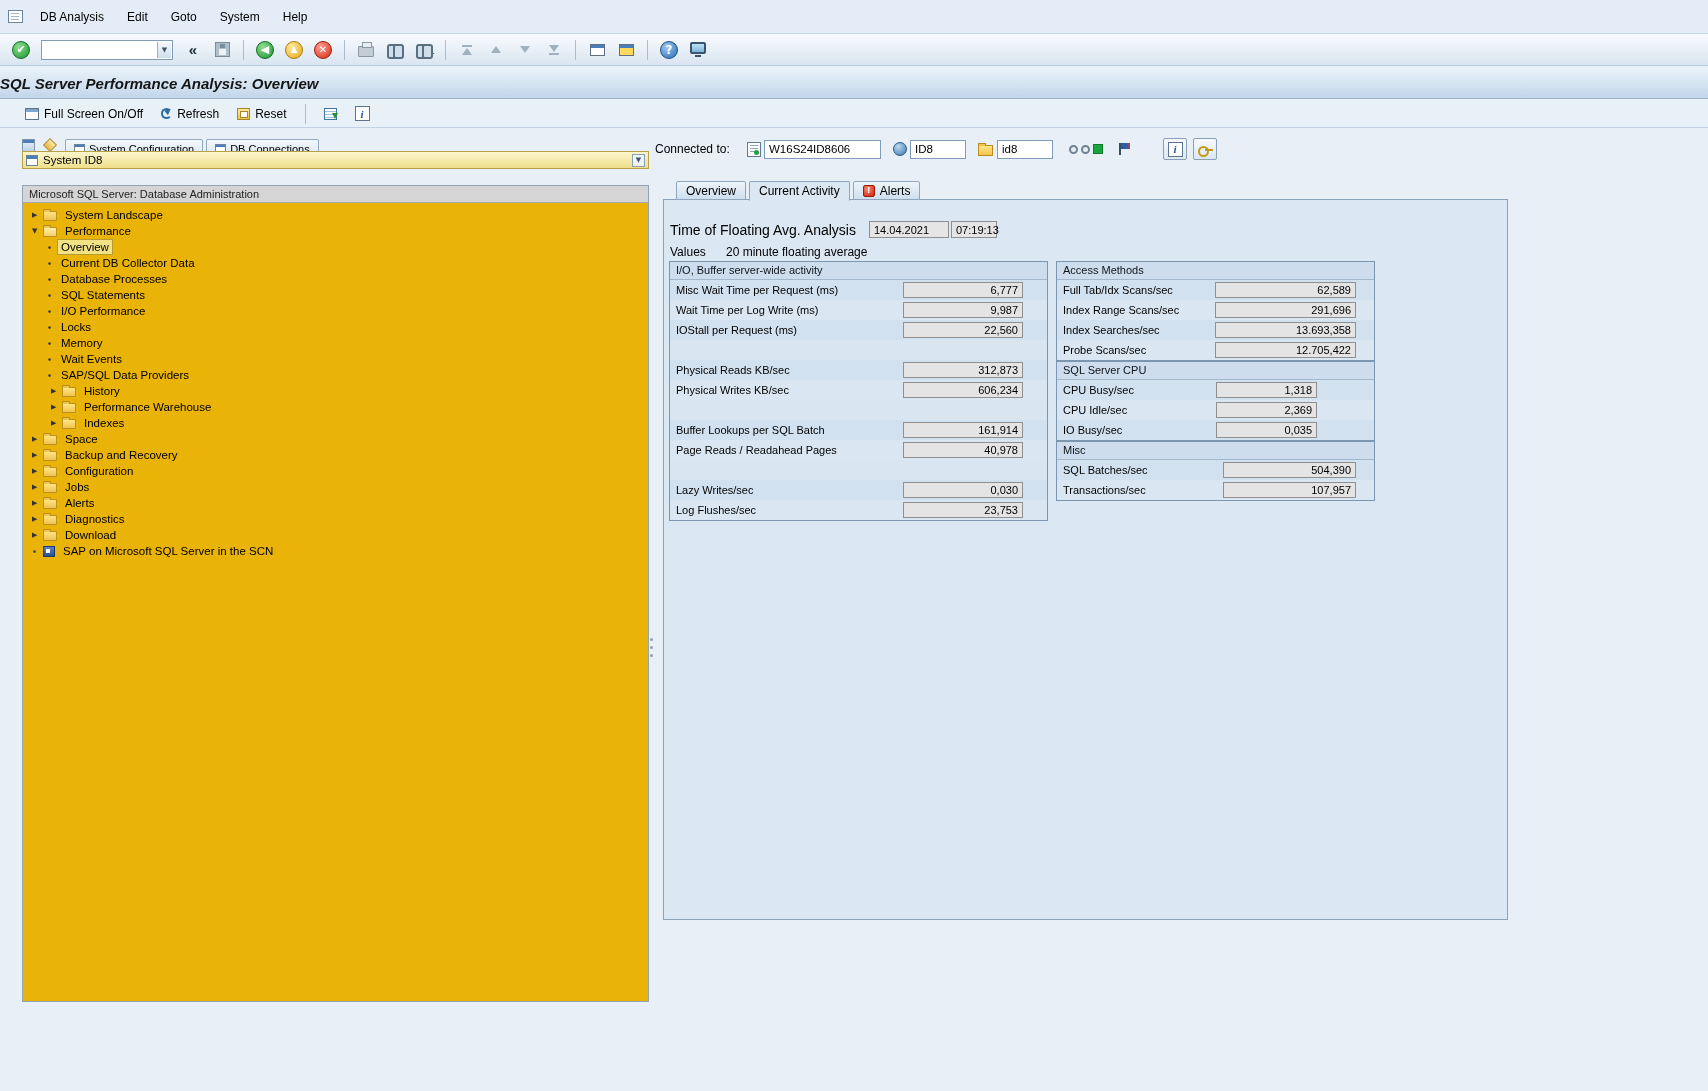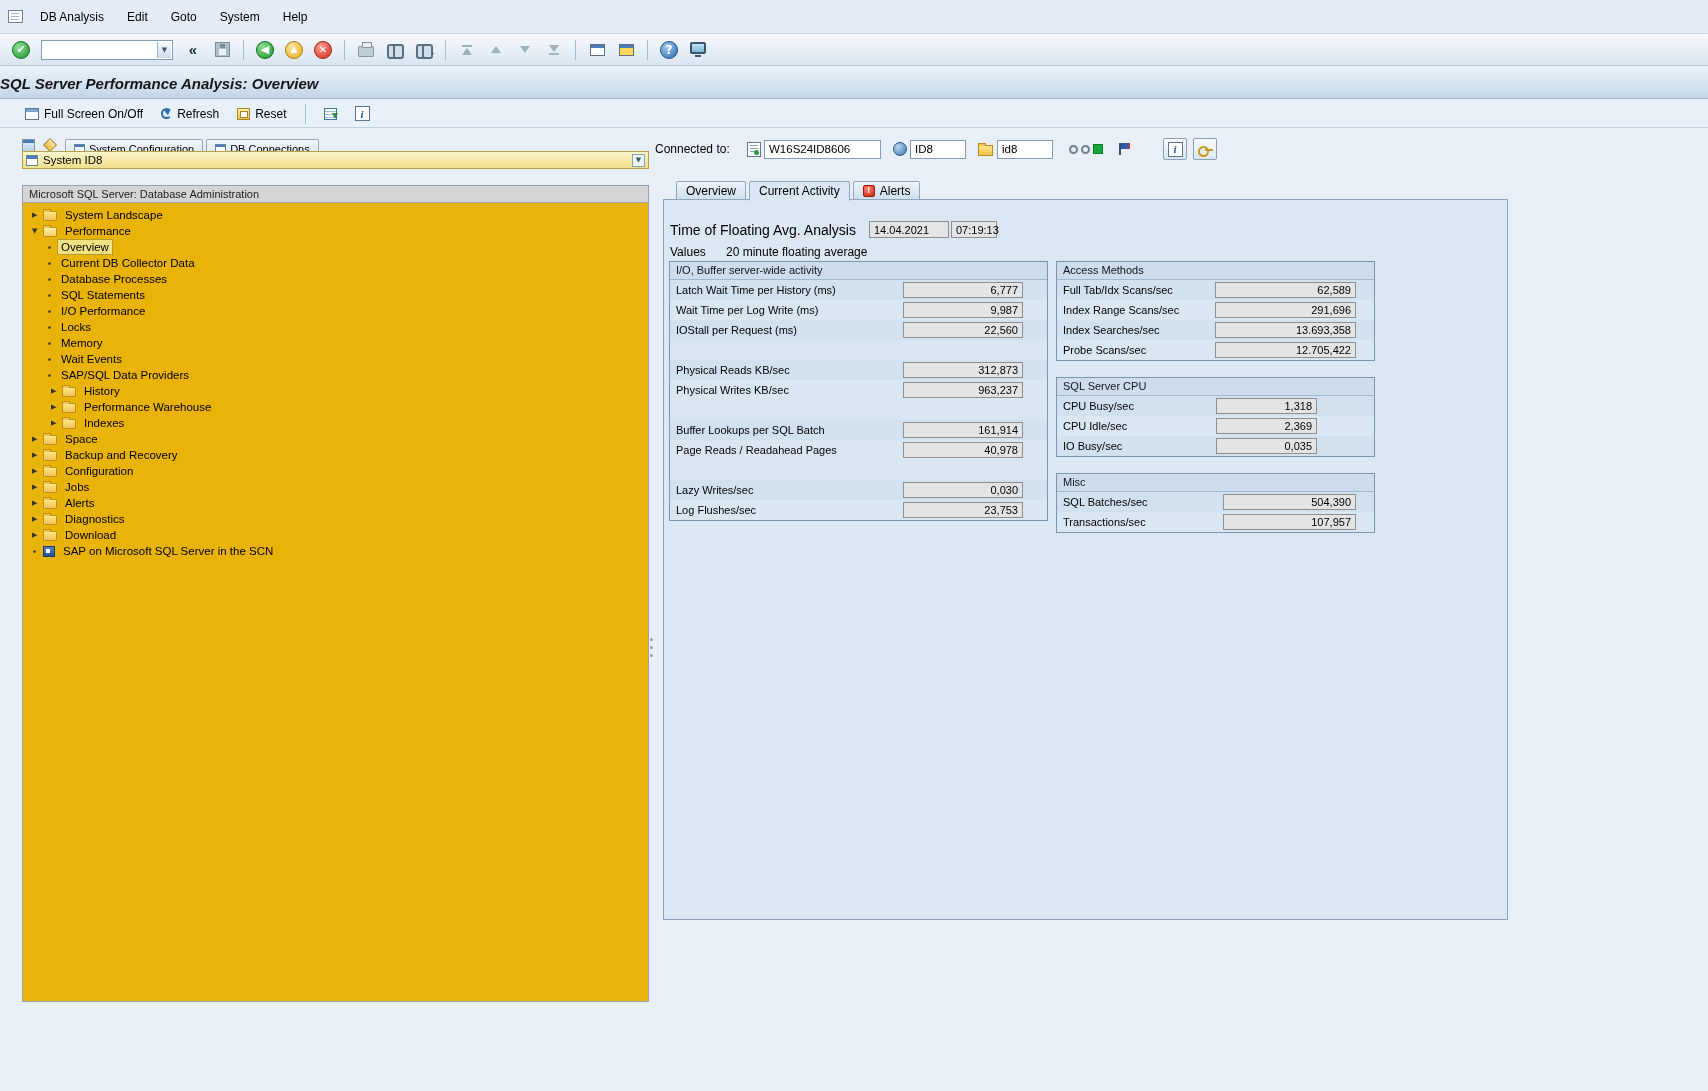--- a/index.html
+++ b/index.html
@@ -133,21 +133,21 @@
   .fa-row{position:absolute;left:6px;top:21px;display:flex;align-items:center}
   .falabel{width:199px;font-size:14px}
   .gfield{height:17px;background:#e5e5e5;border:1px solid #8f8f8f;font-size:11px;display:inline-flex;align-items:center;padding:0 4px}
   .gfield.date{width:80px;margin-right:2px}
   .gfield.time{width:46px}
   .values-row{position:absolute;left:6px;top:45px;font-size:12px;display:flex}
   .vlabel{width:56px}
   .col-left{position:absolute;left:5px;top:61px;width:379px}
   .col-right{position:absolute;left:392px;top:61px;width:319px}
 
-  .group{border:1px solid #7d96b0;background:#ffffff;margin-bottom:16px}
+  .group{border:1px solid #7d96b0;background:#ffffff;}
   .gtitle{height:18px;padding:2px 6px 0;font-size:11px;background:#cddded;border-bottom:1px solid #a2b8cd;color:#10141a}
   .grow{display:flex;align-items:center;height:20px;background:#d2e1f0}
   .grow.alt{background:#dae7f3}
   .ggap{height:20px;background:#d9e6f2}
   .glabel{flex:1;padding-left:6px;font-size:11px}
   .gvalue{height:16px;background:#e4e4e4;border:1px solid #8f8f8f;font-size:11px;display:flex;align-items:center;justify-content:flex-end;padding:0 4px}
   .g-io .gvalue{width:120px;margin-right:24px}
   .g-access .gvalue{width:141px;margin-right:18px}
   .g-cpu .gvalue{width:101px;margin-right:57px}
   .g-misc .gvalue{width:133px;margin-right:18px}
@@ -444,39 +444,39 @@
   </div>
   <div class="values-row">
     <span class="vlabel">Values</span>
     <span>20 minute floating average</span>
   </div>
   <div class="col-left">
       <div class="group g-io">
         <div class="gtitle">I/O, Buffer server-wide activity</div>
         <div class="gbody">
           <div class="grow">
-            <span class="glabel">Latch Wait Time per History (ms)</span>
+            <span class="glabel">Misc Wait Time per Request (ms)</span>
             <span class="gvalue">6,777</span>
           </div>
           <div class="grow alt">
             <span class="glabel">Wait Time per Log Write (ms)</span>
             <span class="gvalue">9,987</span>
           </div>
           <div class="grow">
             <span class="glabel">IOStall per Request (ms)</span>
             <span class="gvalue">22,560</span>
           </div>
           <div class="ggap"></div>
           <div class="grow">
             <span class="glabel">Physical Reads KB/sec</span>
             <span class="gvalue">312,873</span>
           </div>
           <div class="grow alt">
             <span class="glabel">Physical Writes KB/sec</span>
-            <span class="gvalue">963,237</span>
+            <span class="gvalue">606,234</span>
           </div>
           <div class="ggap"></div>
           <div class="grow">
             <span class="glabel">Buffer Lookups per SQL Batch</span>
             <span class="gvalue">161,914</span>
           </div>
           <div class="grow alt">
             <span class="glabel">Page Reads / Readahead Pages</span>
             <span class="gvalue">40,978</span>
           </div>

